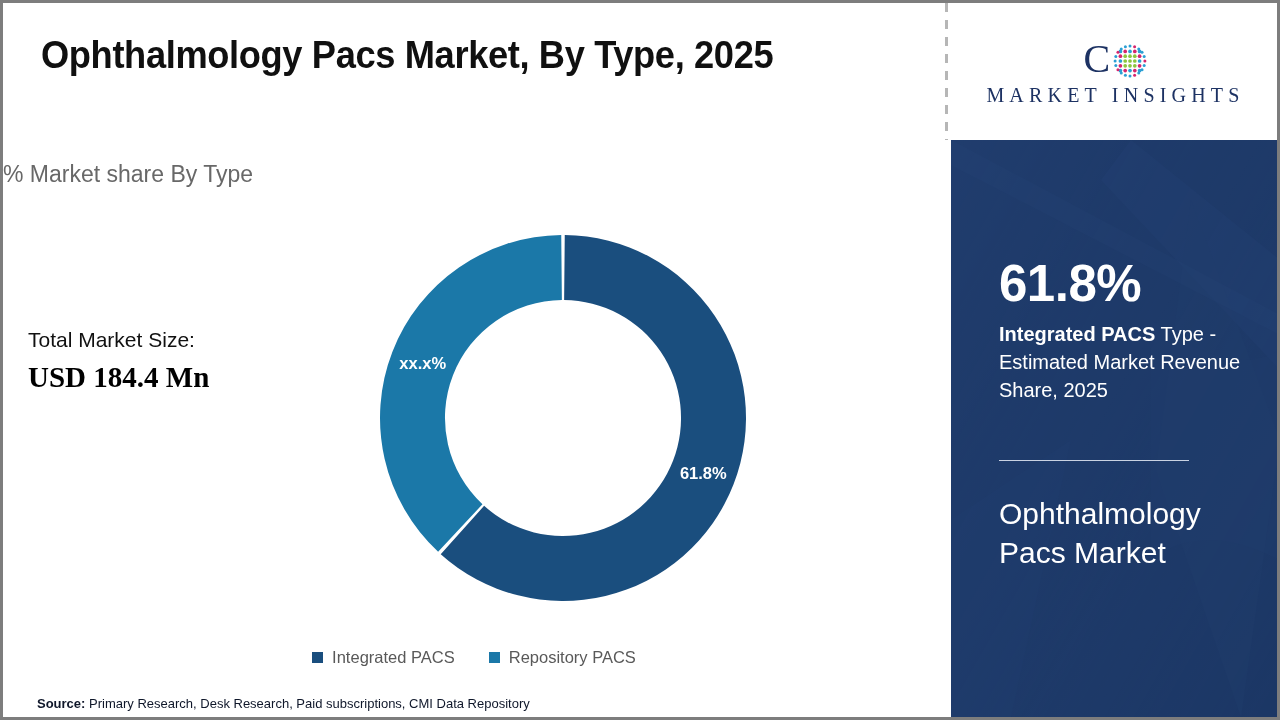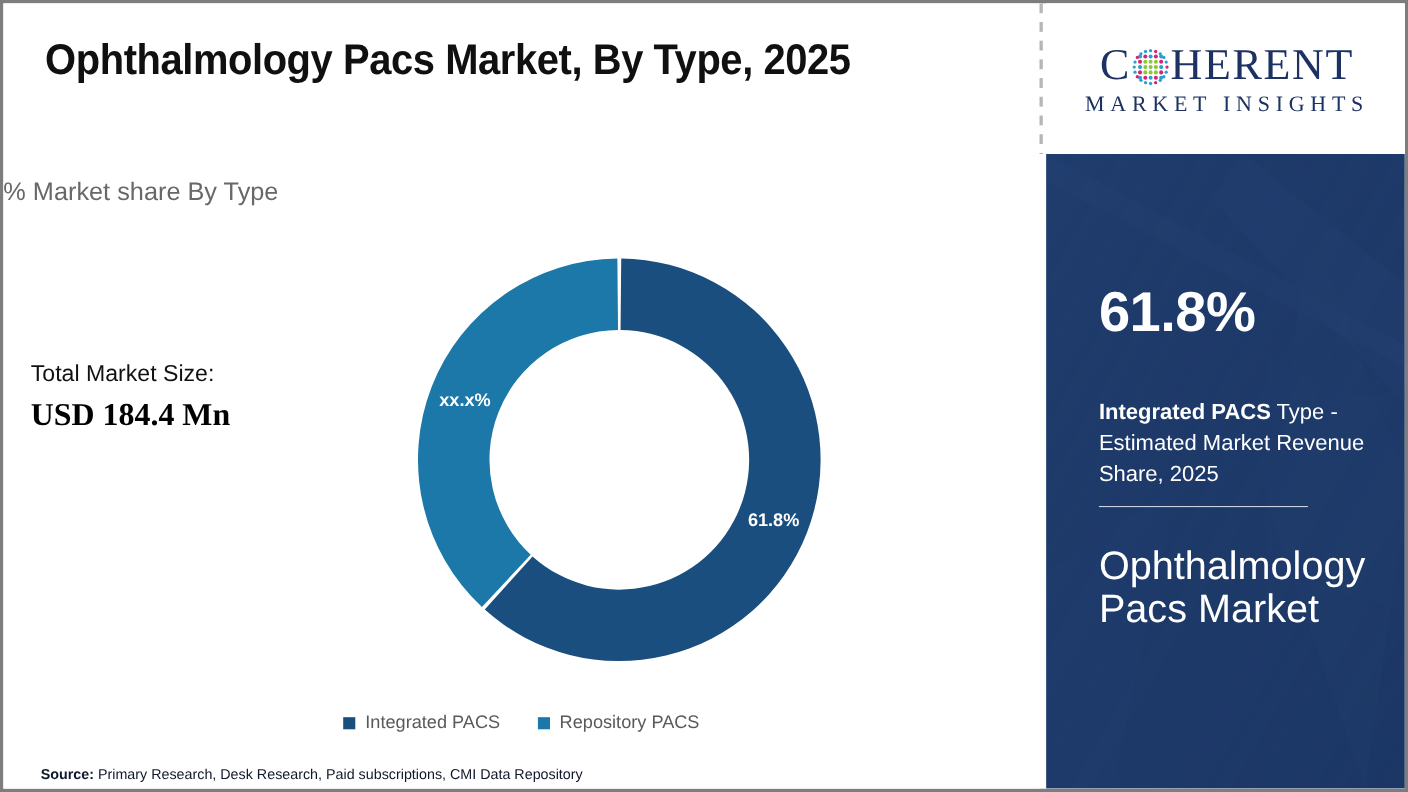--- a/index.html
+++ b/index.html
@@ -235,37 +235,36 @@
   }
 
   #headline-desc {
     position: absolute;
     top: 180px;
     width: 242px;
     font-size: 20px;
     color: #ffffff;
     line-height: 28px;
     font-weight: 300;
-    margin-top: 41px;
   }
   #headline-desc b { font-weight: bold; }
 
   #info-divider {
     position: absolute;
     top: 320px;
     width: 190px;
     height: 1px;
     background: #c9d2e2;
   }
 
   #market-name {
     position: absolute;
     top: 354px;
     width: 250px;
-    font-size: 36px;
+    font-size: 30px;
     font-weight: 300;
     color: #ffffff;
     line-height: 39px;
   }
 </style>
 </head>
 <body>
 
 <div id="page">
 
@@ -360,21 +359,20 @@
                 <circle cx="8.241999740842148" cy="4.9456467838132845" r="1.5" fill="#2b9fd4"></circle>
                 <circle cx="12.39564678381328" cy="2.829257907202212" r="1.5" fill="#2b9fd4"></circle>
                 <circle cx="16.999999999999996" cy="2.0999999999999996" r="1.5" fill="#2b9fd4"></circle>
                 <circle cx="21.604353216186713" cy="2.8292579072022104" r="1.5" fill="#d6246e"></circle>
                 <circle cx="25.758000259157846" cy="4.945646783813281" r="1.5" fill="#2b9fd4"></circle>
                 <circle cx="29.054353216186716" cy="8.241999740842147" r="1.5" fill="#2b9fd4"></circle>
                 <circle cx="31.170742092797788" cy="12.39564678381328" r="1.5" fill="#2b9fd4"></circle>
               </g>
           </svg>
         </span>
-        <span>HERENT</span>
       </div>
       <div id="logo-tagline">MARKET INSIGHTS</div>
     </div>
 
     <div id="info-panel">
       <svg id="info-texture" viewBox="0 0 329 577" preserveAspectRatio="none">
         <defs>
           <linearGradient id="tx1" x1="0" y1="0" x2="1" y2="1">
             <stop offset="0%" stop-color="#27457a" stop-opacity="0.55"></stop>
             <stop offset="55%" stop-color="#1e3a69" stop-opacity="0.2"></stop>

